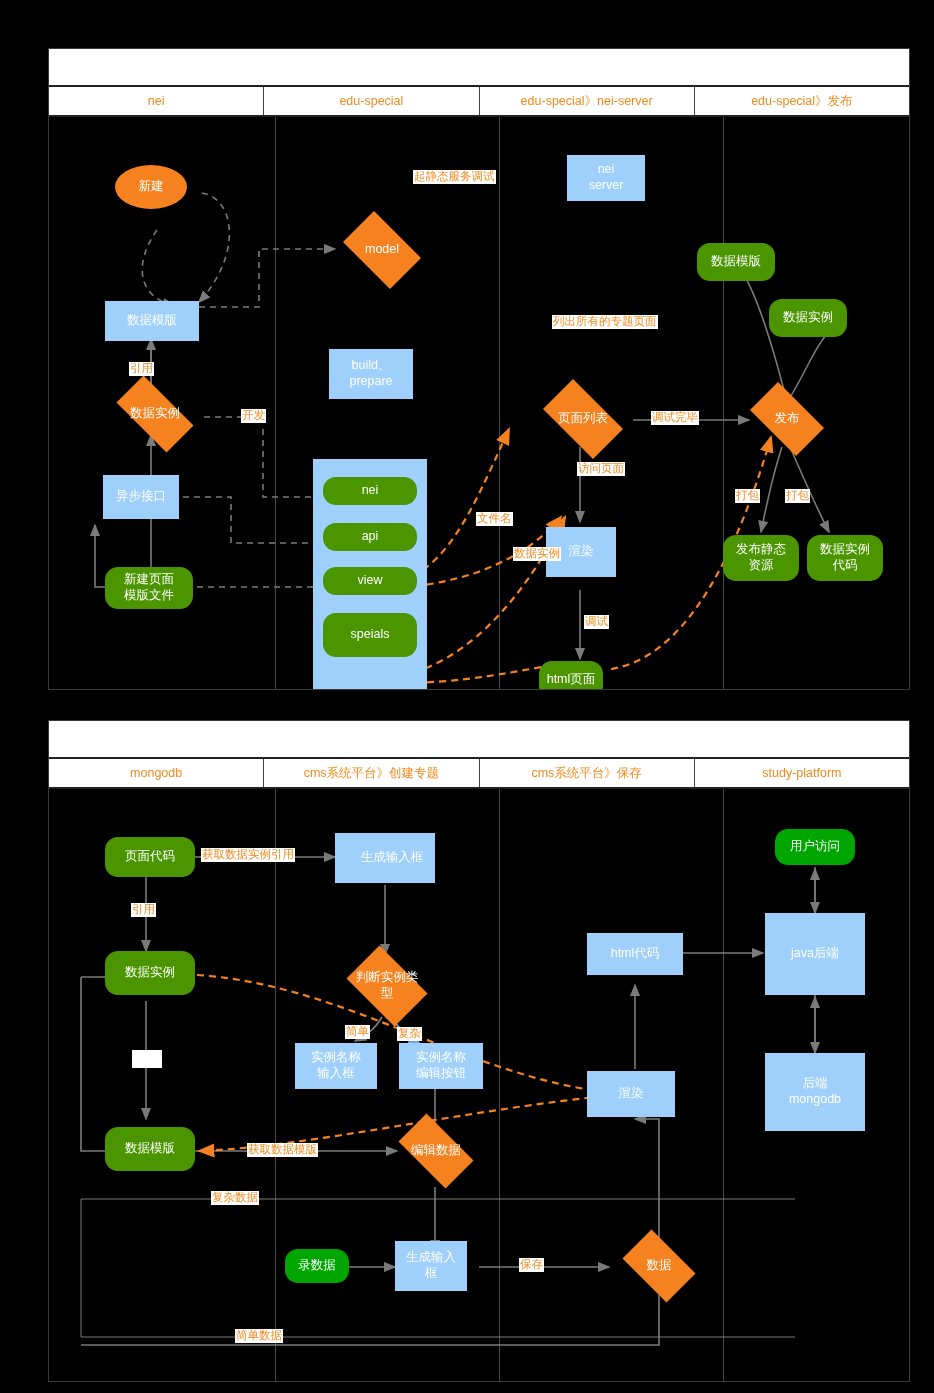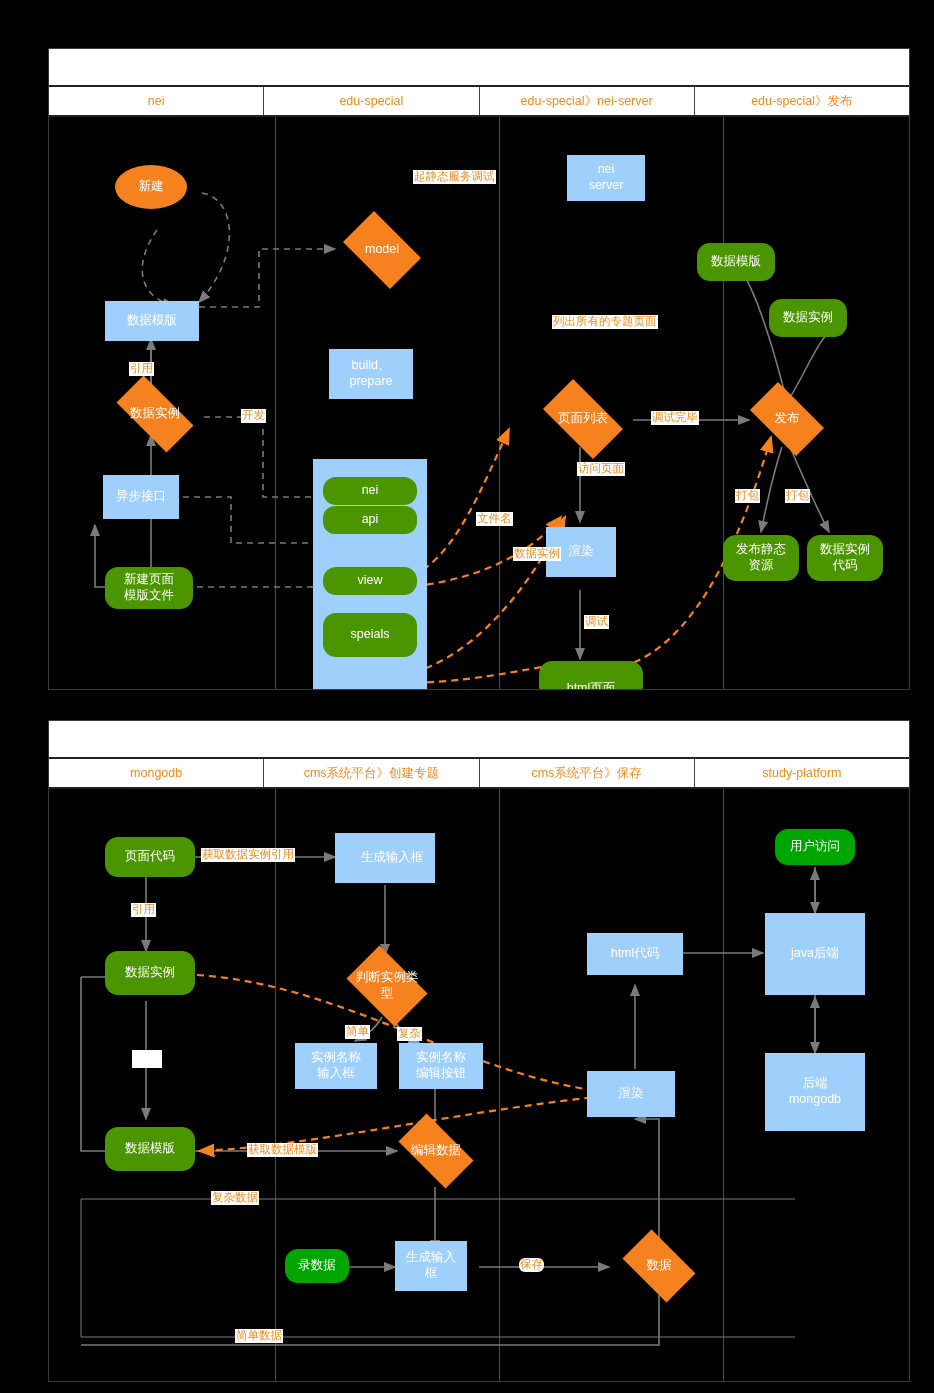--- a/index.html
+++ b/index.html
@@ -139,21 +139,21 @@
     <div class="node n-rect" style="left:280px;top:232px;width:84px;height:50px;white-space:pre-line;">
       <span>build、
 prepare</span>
     </div>
 
     <div class="node n-group" style="left:264px;top:342px;width:114px;height:240px;"></div>
 
     <div class="node n-round" style="left:274px;top:360px;width:94px;height:28px;">
       <span>nei</span>
     </div>
-    <div class="node n-round" style="left:274px;top:389px;width:94px;height:28px;border-radius:12px;">
+    <div class="node n-round" style="left:274px;top:406px;width:94px;height:28px;">
       <span>api</span>
     </div>
     <div class="node n-round" style="left:274px;top:450px;width:94px;height:28px;">
       <span>view</span>
     </div>
     <div class="node n-round" style="left:274px;top:496px;width:94px;height:44px;">
       <span>speials</span>
     </div>
 
     <div class="node n-rect" style="left:518px;top:38px;width:78px;height:46px;white-space:pre-line;">
@@ -163,21 +163,21 @@
 
     <div class="node n-diamond" style="left:484px;top:272px;width:100px;height:60px;">
       <span class="dshape"></span>
       <span class="dlabel">页面列表</span>
     </div>
 
     <div class="node n-rect" style="left:497px;top:410px;width:70px;height:50px;">
       <span>渲染</span>
     </div>
 
-    <div class="node n-round" style="left:490px;top:544px;width:104px;height:38px;align-items:flex-end;">
+    <div class="node n-round" style="left:490px;top:544px;width:64px;height:38px;">
       <span>html页面</span>
     </div>
 
     <div class="node n-diamond" style="left:692px;top:274px;width:92px;height:56px;">
       <span class="dshape"></span>
       <span class="dlabel">发布</span>
     </div>
 
     <div class="node n-round" style="left:648px;top:126px;width:78px;height:38px;">
       <span>数据模版</span>
@@ -359,15 +359,15 @@
     </div>
 
     <div class="edge-label" style="left:152px;top:59px;">获取数据实例引用</div>
     <div class="edge-label" style="left:82px;top:114px;">引用</div>
     <div class="edge-label blank" style="left:83px;top:261px;"></div>
     <div class="edge-label" style="left:296px;top:236px;">简单</div>
     <div class="edge-label" style="left:348px;top:238px;">复杂</div>
     <div class="edge-label" style="left:198px;top:354px;">获取数据模版</div>
     <div class="edge-label" style="left:162px;top:402px;">复杂数据</div>
     <div class="edge-label" style="left:186px;top:540px;">简单数据</div>
-    <div class="edge-label" style="left:470px;top:469px;border-radius:6px;">保存</div>
+    <div class="edge-label" style="left:470px;top:469px;">保存</div>
   </div>
 </div>
 
 </body></html>

